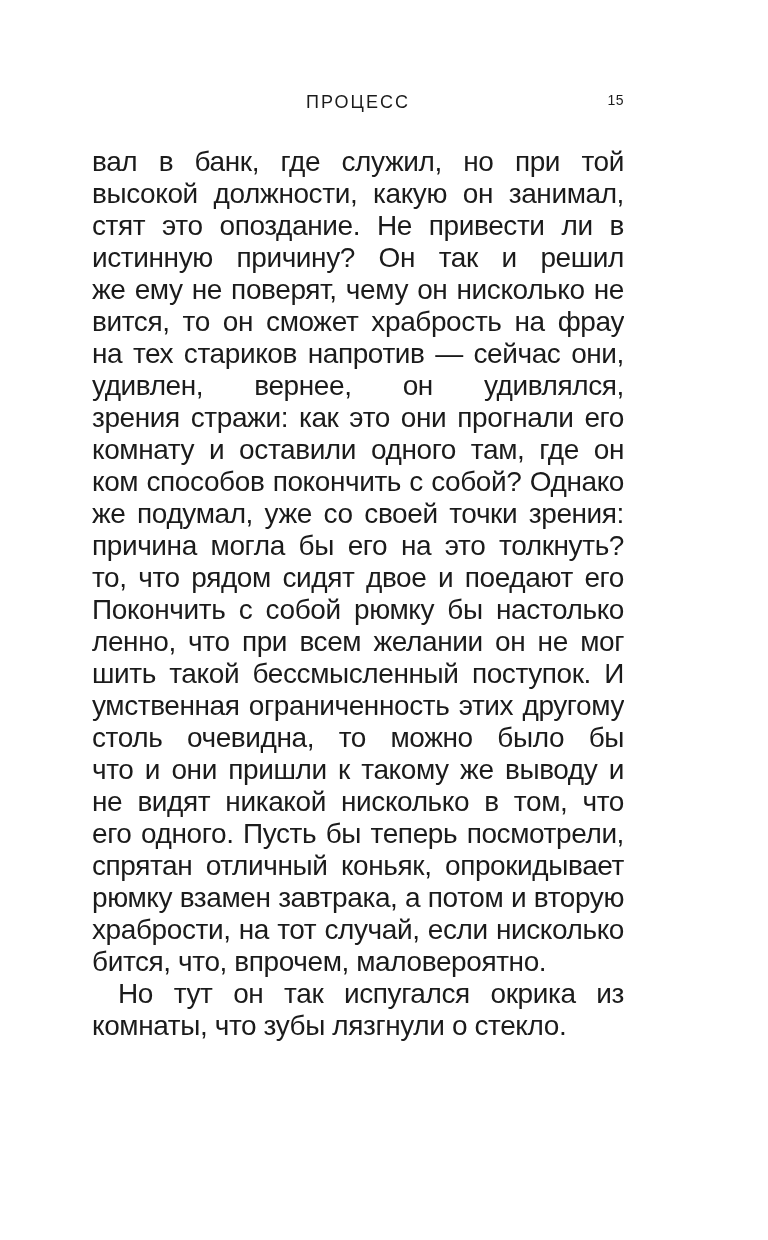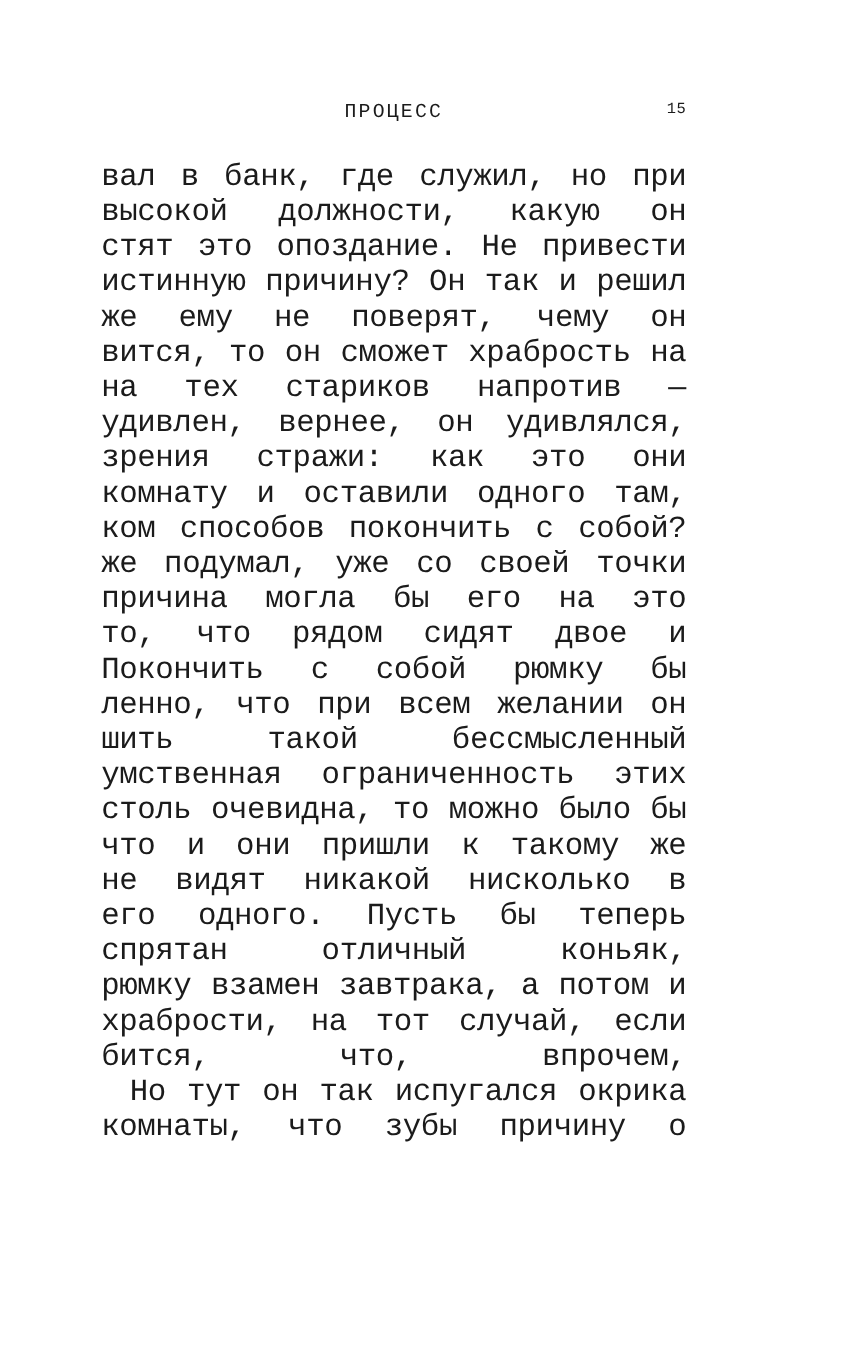--- a/index.html
+++ b/index.html
@@ -6,21 +6,21 @@
     margin: 0;
     padding: 0;
     background: #ffffff;
   }
   .page {
     position: relative;
     width: 736px;
     height: 1240px;
     background: var(--bg, #ffffff);
     color: var(--text, #1b1b1b);
-    font-family: Liberation Mono, monospace;
+    font-family: Liberation Sans, sans-serif;
     overflow: hidden;
     border-radius: 18px;
   }
   .running-head {
     position: absolute;
     left: 92px;
     top: 92px;
     width: 532px;
     height: 24px;
   }
@@ -92,15 +92,15 @@
       <div class="line">умственная ограниченность этих другому не была</div>
       <div class="line">столь очевидна, то можно было бы предположить,</div>
       <div class="line">что и они пришли к такому же выводу и поэтому</div>
       <div class="line">не видят никакой нисколько в том, что оставили</div>
       <div class="line">его одного. Пусть бы теперь посмотрели, если им</div>
       <div class="line">спрятан отличный коньяк, опрокидывает первую</div>
       <div class="line">рюмку взамен завтрака, а потом и вторую — для</div>
       <div class="line">храбрости, на тот случай, если нисколько понадо-</div>
       <div class="line para-end">бится, что, впрочем, маловероятно.</div>
       <div class="line indent">Но тут он так испугался окрика из соседней</div>
-      <div class="line para-end">комнаты, что зубы причину о стекло.</div>
+      <div class="line para-end">комнаты, что зубы лязгнули о стекло.</div>
     </main>
 </div>
 
 </body></html>

